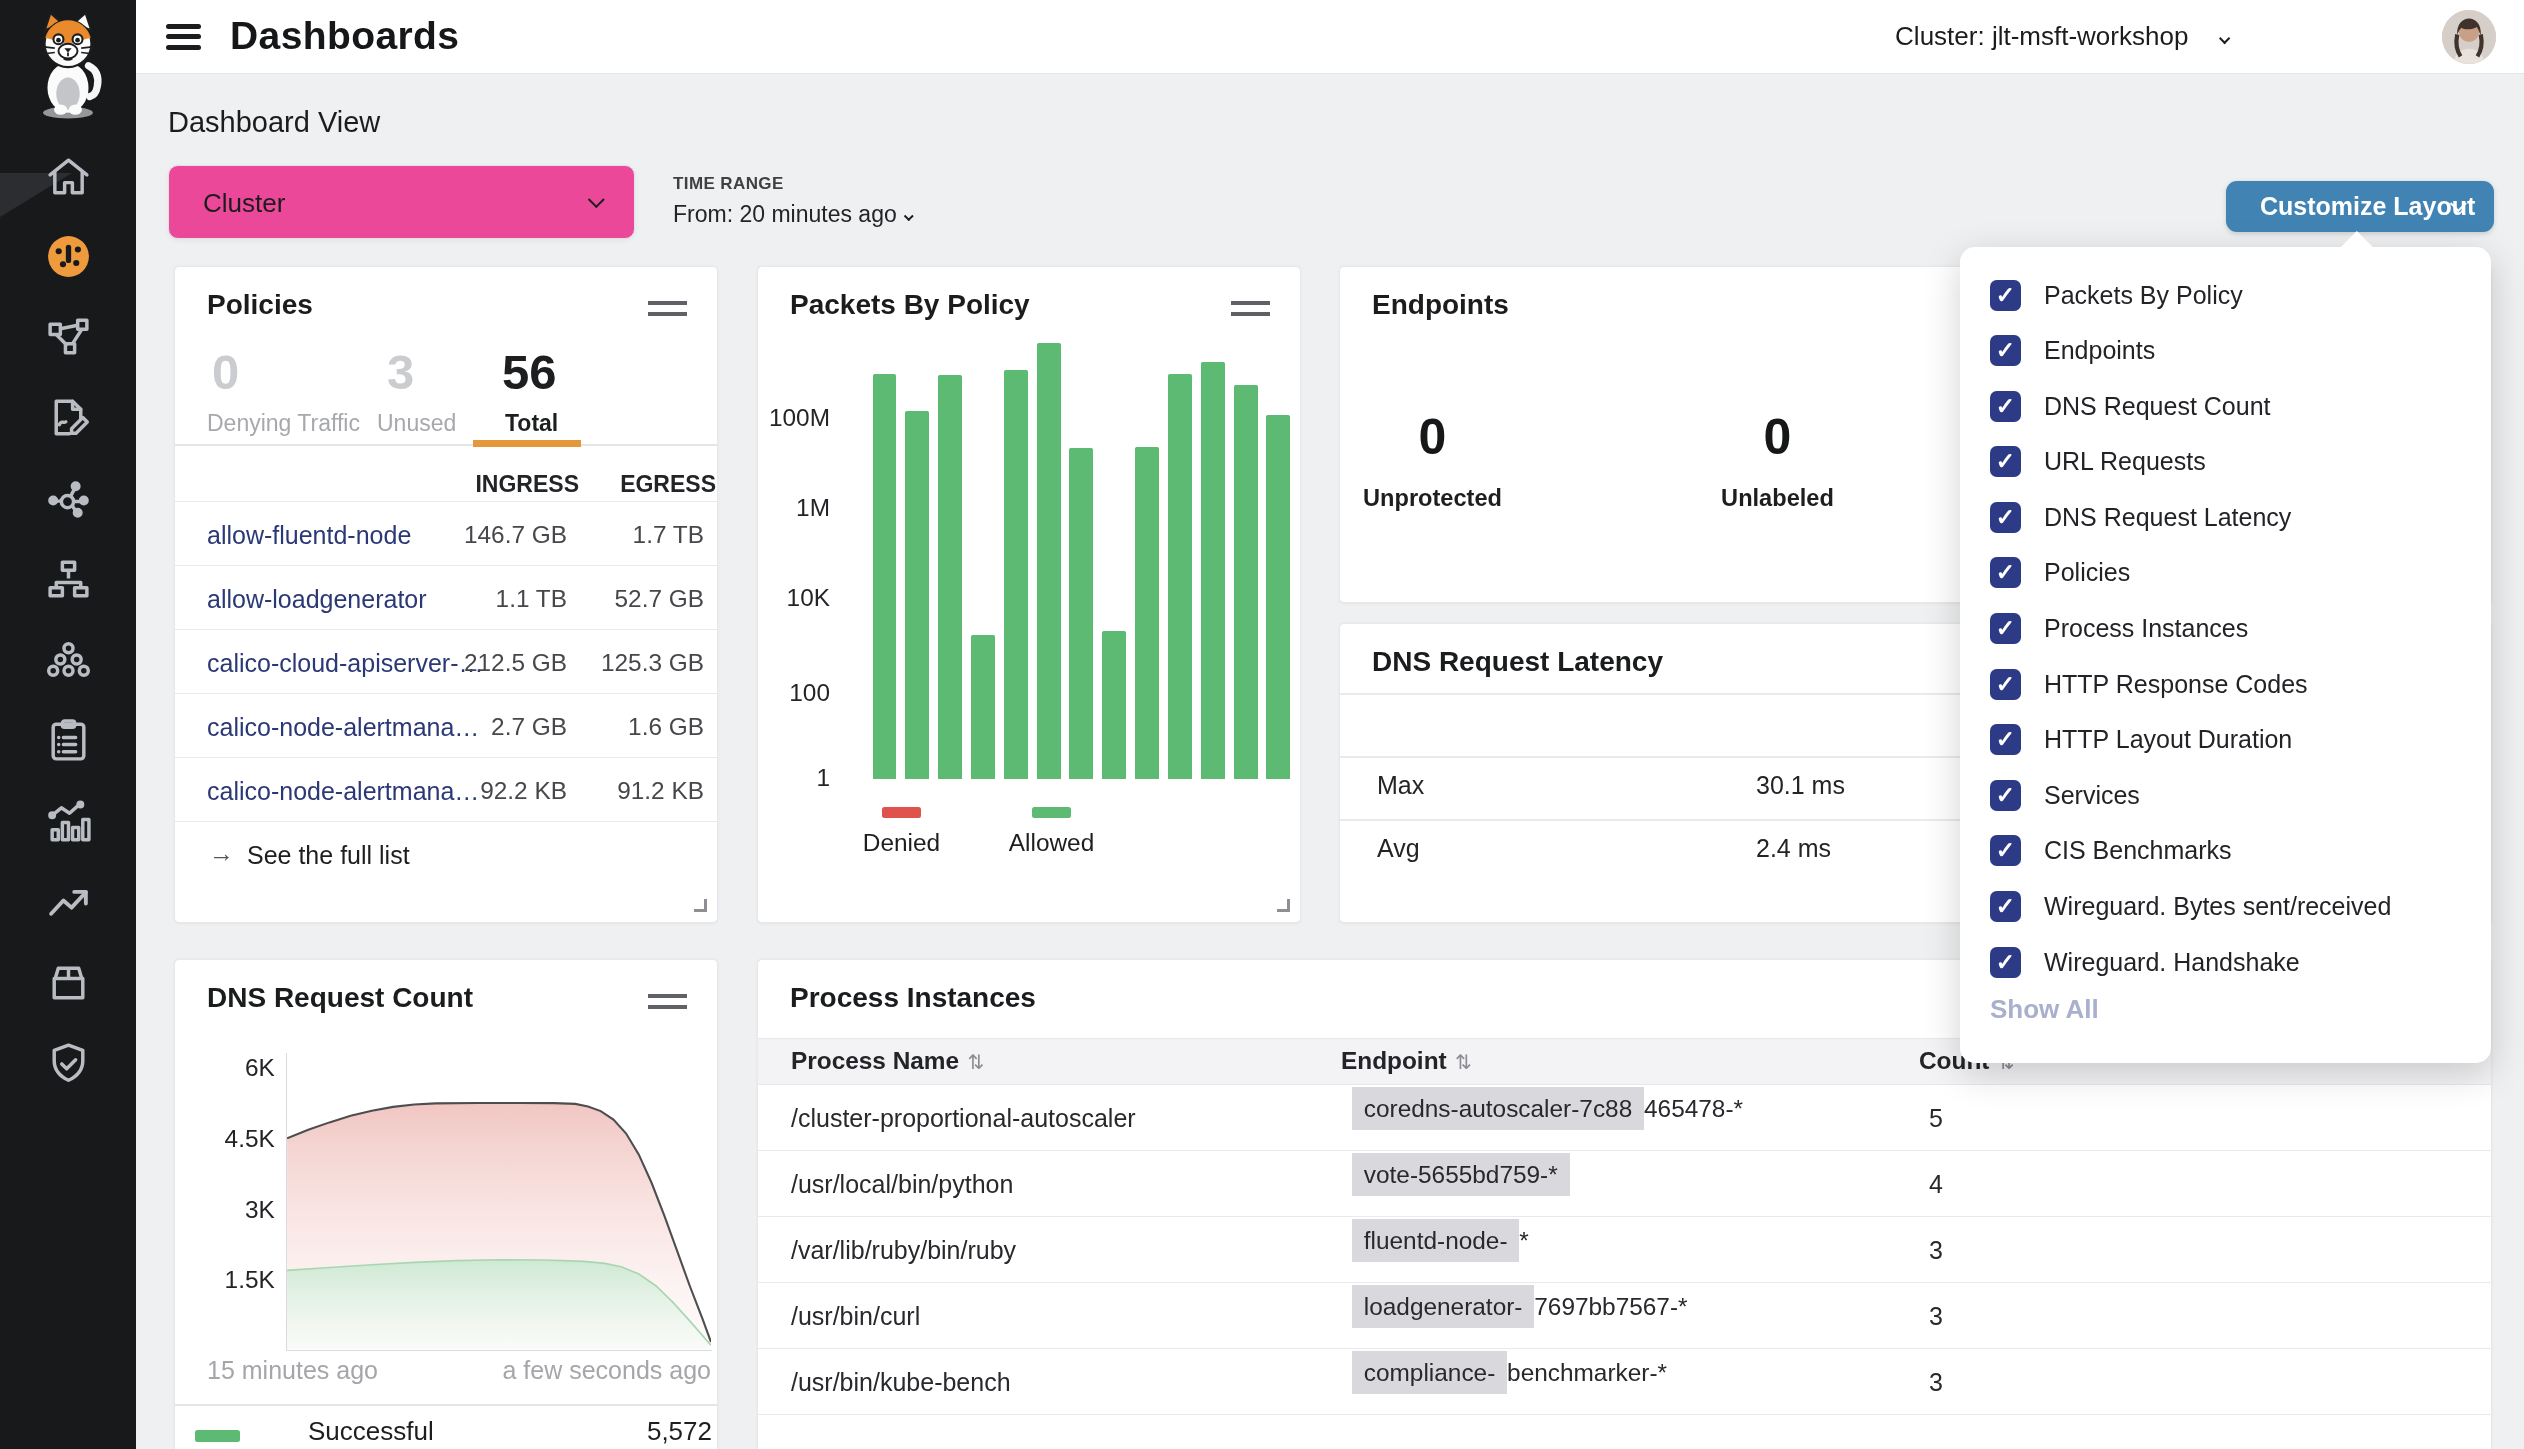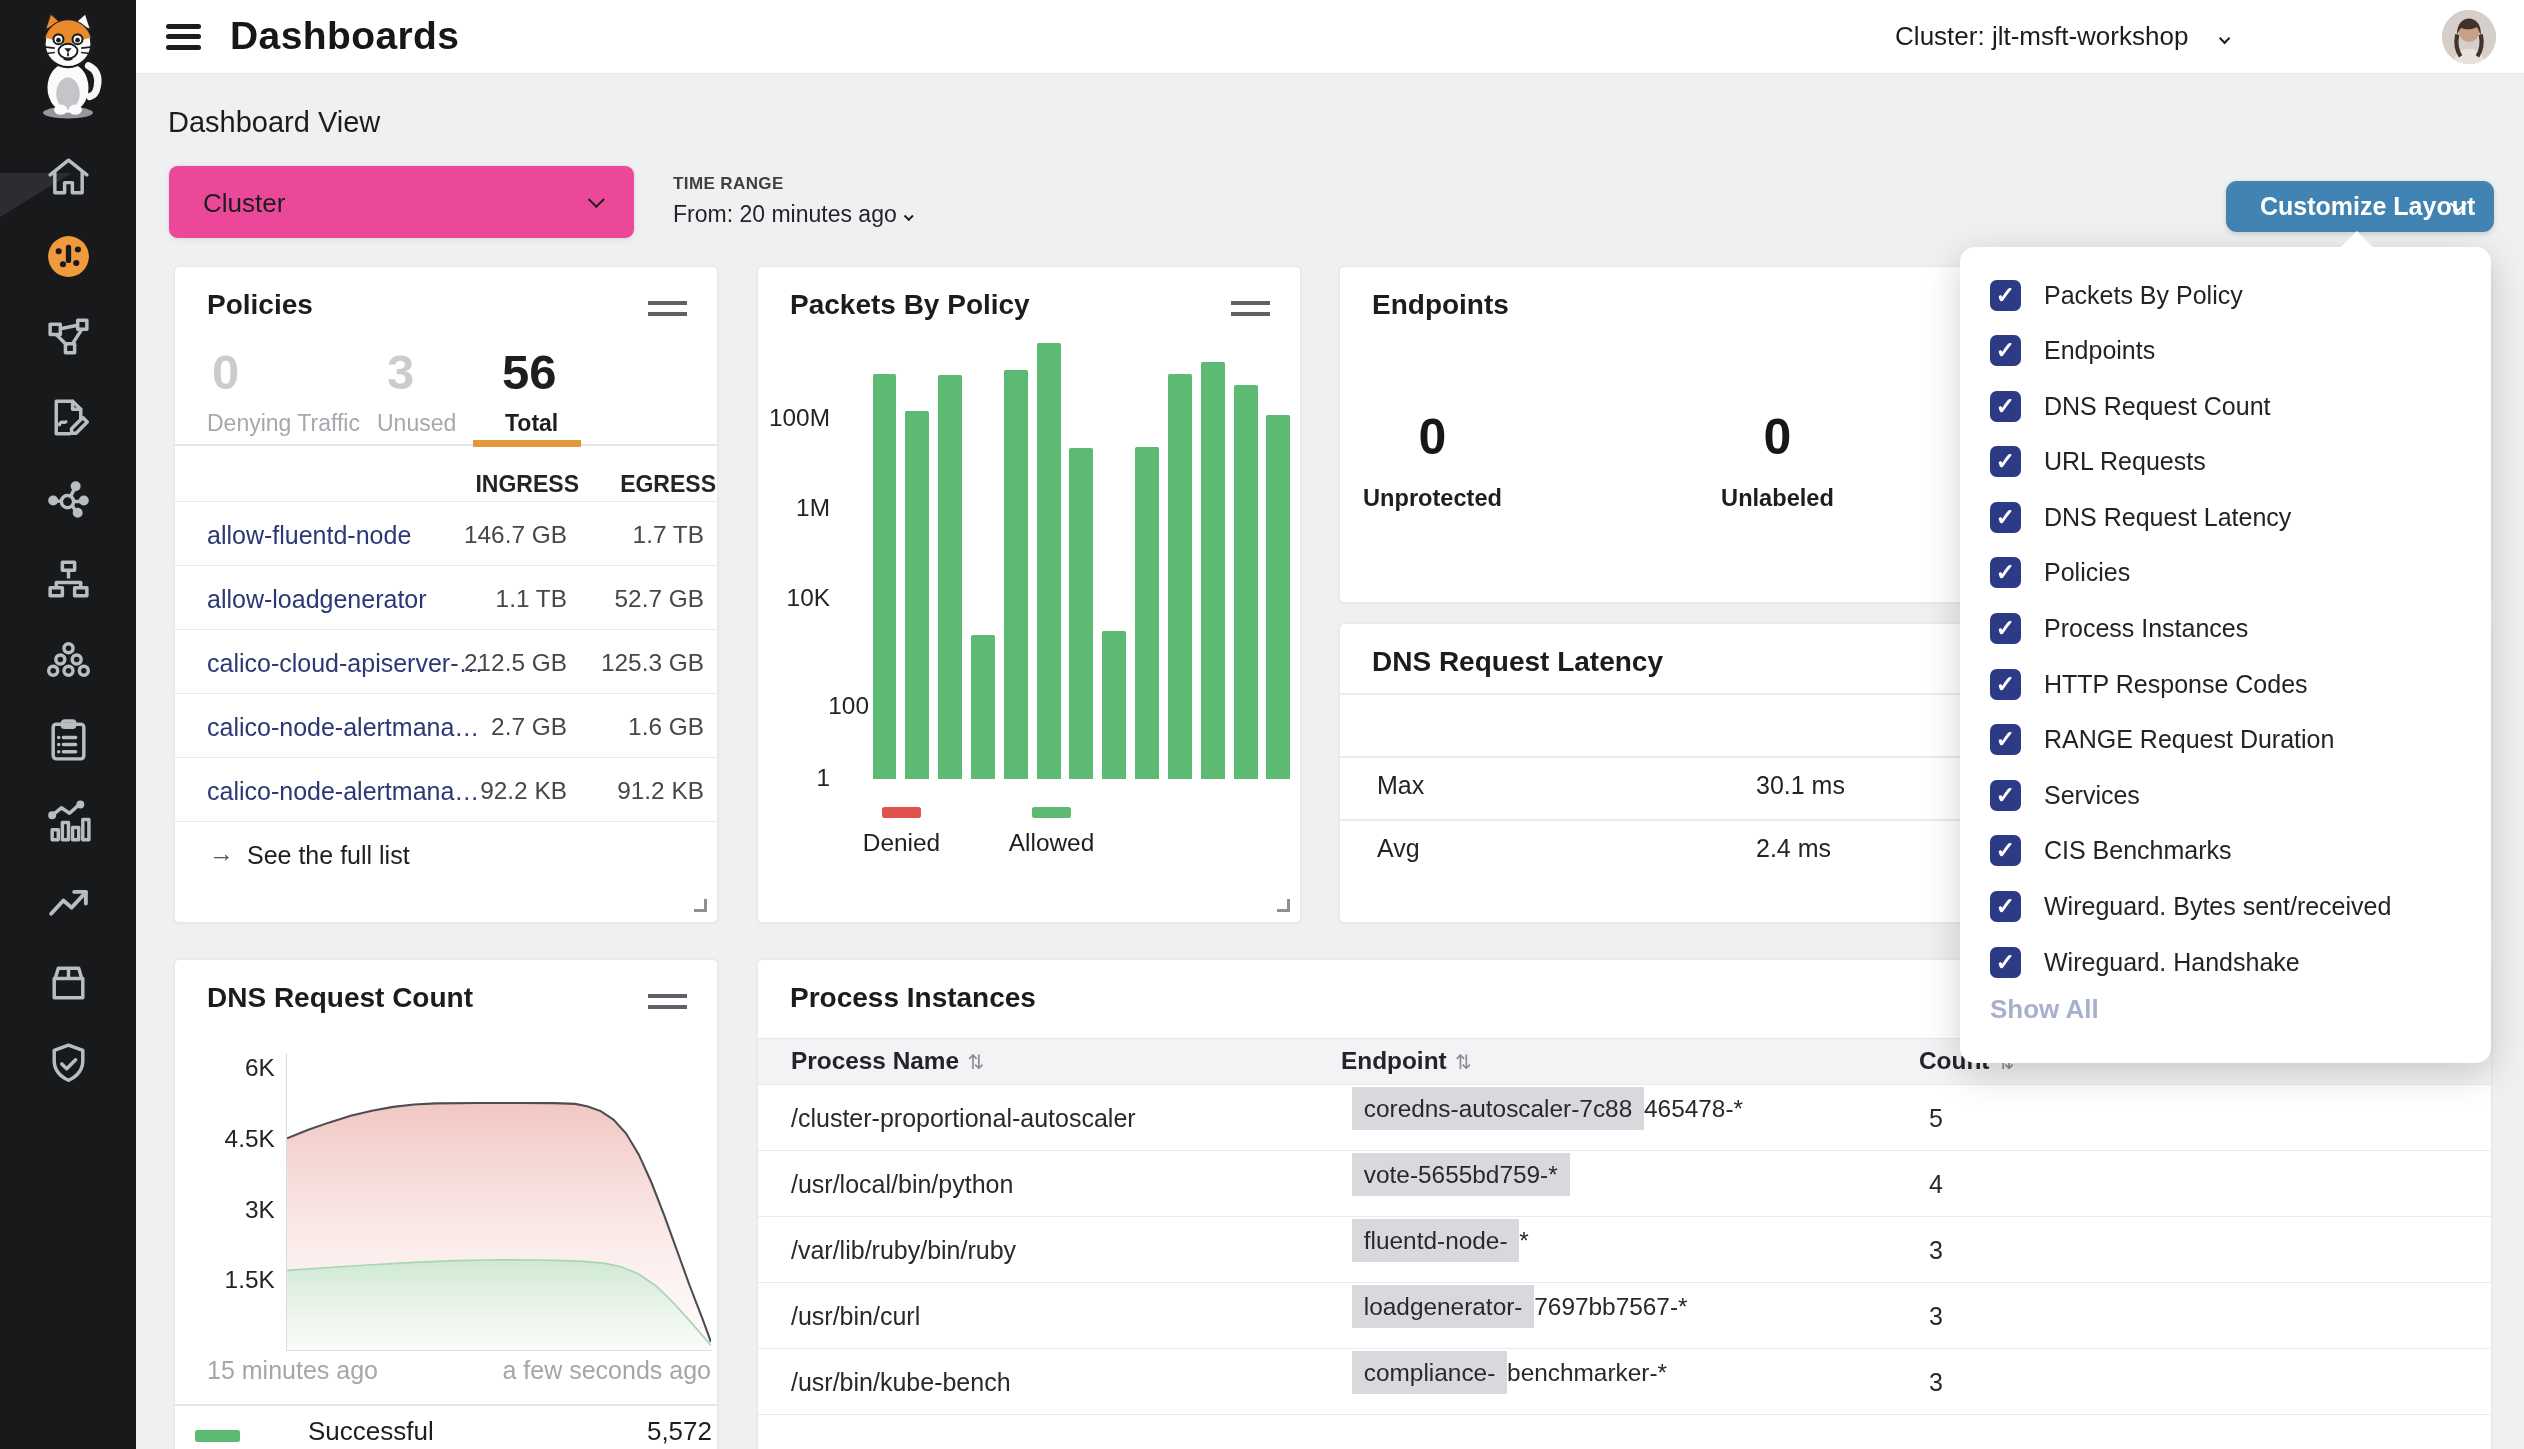--- a/index.html
+++ b/index.html
@@ -345,21 +345,21 @@
     <div class="resize-corner"></div>
   </section>
 
   <section class="card" id="card-packets">
     <div class="card-title">Packets By Policy</div>
     <div class="drag-handle"></div>
     <div id="packets-ticks">
         <div class="ytick" style="left: 0px; top: 137px;">100M</div>
         <div class="ytick" style="left: 0px; top: 227px;">1M</div>
         <div class="ytick" style="left: 0px; top: 317px;">10K</div>
-        <div class="ytick" style="left: 0px; top: 425px; margin-left: 39px;">100</div>
+        <div class="ytick" style="left: 0px; top: 412px;">100</div>
         <div class="ytick" style="left: 0px; top: 497px;">1</div>
       </div>
     <div id="packets-plot">
         <div class="pbar" style="left: 29.5px; width: 23.6px; height: 405px; background: rgb(92, 186, 115);"></div>
         <div class="pbar" style="left: 62px; width: 23.6px; height: 368px; background: rgb(92, 186, 115);"></div>
         <div class="pbar" style="left: 95px; width: 23.6px; height: 404px; background: rgb(92, 186, 115);"></div>
         <div class="pbar" style="left: 128px; width: 23.6px; height: 144px; background: rgb(92, 186, 115);"></div>
         <div class="pbar" style="left: 161px; width: 23.6px; height: 409px; background: rgb(92, 186, 115);"></div>
         <div class="pbar" style="left: 194px; width: 23.6px; height: 436px; background: rgb(92, 186, 115);"></div>
         <div class="pbar" style="left: 226px; width: 23.6px; height: 331px; background: rgb(92, 186, 115);"></div>
@@ -513,21 +513,21 @@
         <div class="menu-item">
           <span class="menu-check" style="background: rgb(45, 58, 133);">✓</span>
           <span class="menu-label">Process Instances</span>
         </div>
         <div class="menu-item">
           <span class="menu-check" style="background: rgb(45, 58, 133);">✓</span>
           <span class="menu-label">HTTP Response Codes</span>
         </div>
         <div class="menu-item">
           <span class="menu-check" style="background: rgb(45, 58, 133);">✓</span>
-          <span class="menu-label">RANGE Request Duration</span>
+          <span class="menu-label">HTTP Layout Duration</span>
         </div>
         <div class="menu-item">
           <span class="menu-check" style="background: rgb(45, 58, 133);">✓</span>
           <span class="menu-label">Services</span>
         </div>
         <div class="menu-item">
           <span class="menu-check" style="background: rgb(45, 58, 133);">✓</span>
           <span class="menu-label">CIS Benchmarks</span>
         </div>
         <div class="menu-item">

